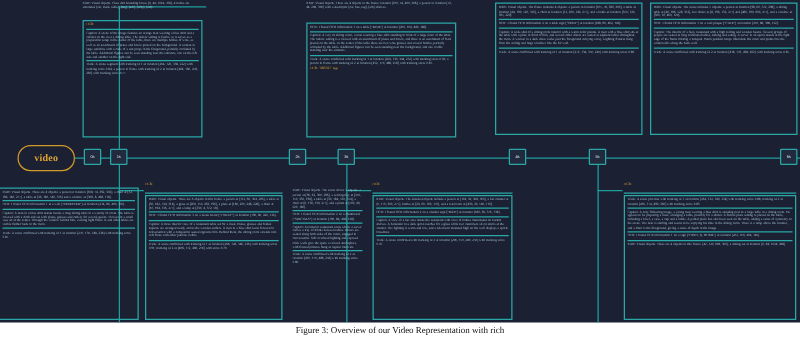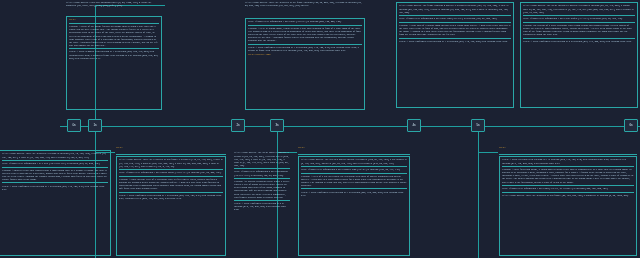--- a/index.html
+++ b/index.html
@@ -99,20 +99,23 @@
     font-family: "Liberation Serif", serif;
   }
 </style>
 </head>
 <body>
 
 <div id="root">
 
   <div id="canvas">
 
+    <div id="video-node">
+      <span>video</span>
+    </div>
 
     <div class="branch-h" style="left:60px; top:126px; width:7px;"></div>
 
     <div class="timeline-axis" style="left:67px; top:126px; width:573px;"></div>
 
     <div class="tl-node" style="left:67px; top:119px; width:14px; height:13px;">
       <span>0s</span>
     </div>
     <div class="tl-node" style="left:88px; top:119px; width:14px; height:13px;">
       <span>1s</span>
@@ -326,14 +329,15 @@
     </div>
 
     <div class="panel" style="left:414px; top:112px; width:100px; height:0px; border:none;">
       <div class="blk">
         
       </div>
     </div>
 
   </div>
 
+  <div id="caption">Figure 3:  Overview of our Video Representation with rich</div>
 
 </div>
 
 </body></html>

